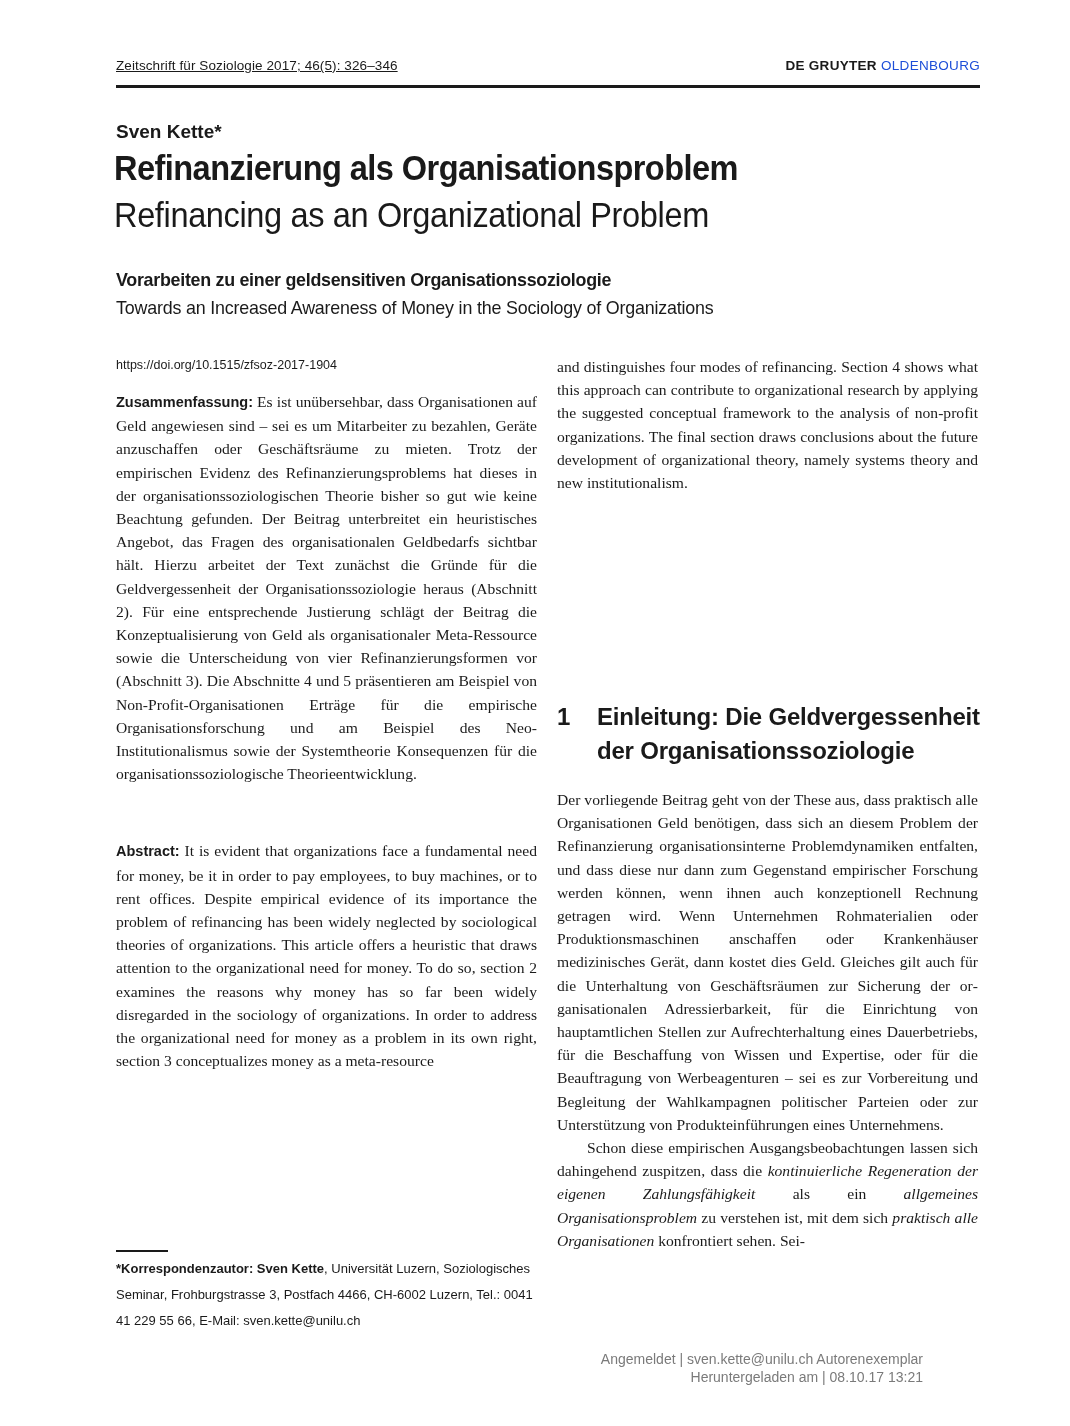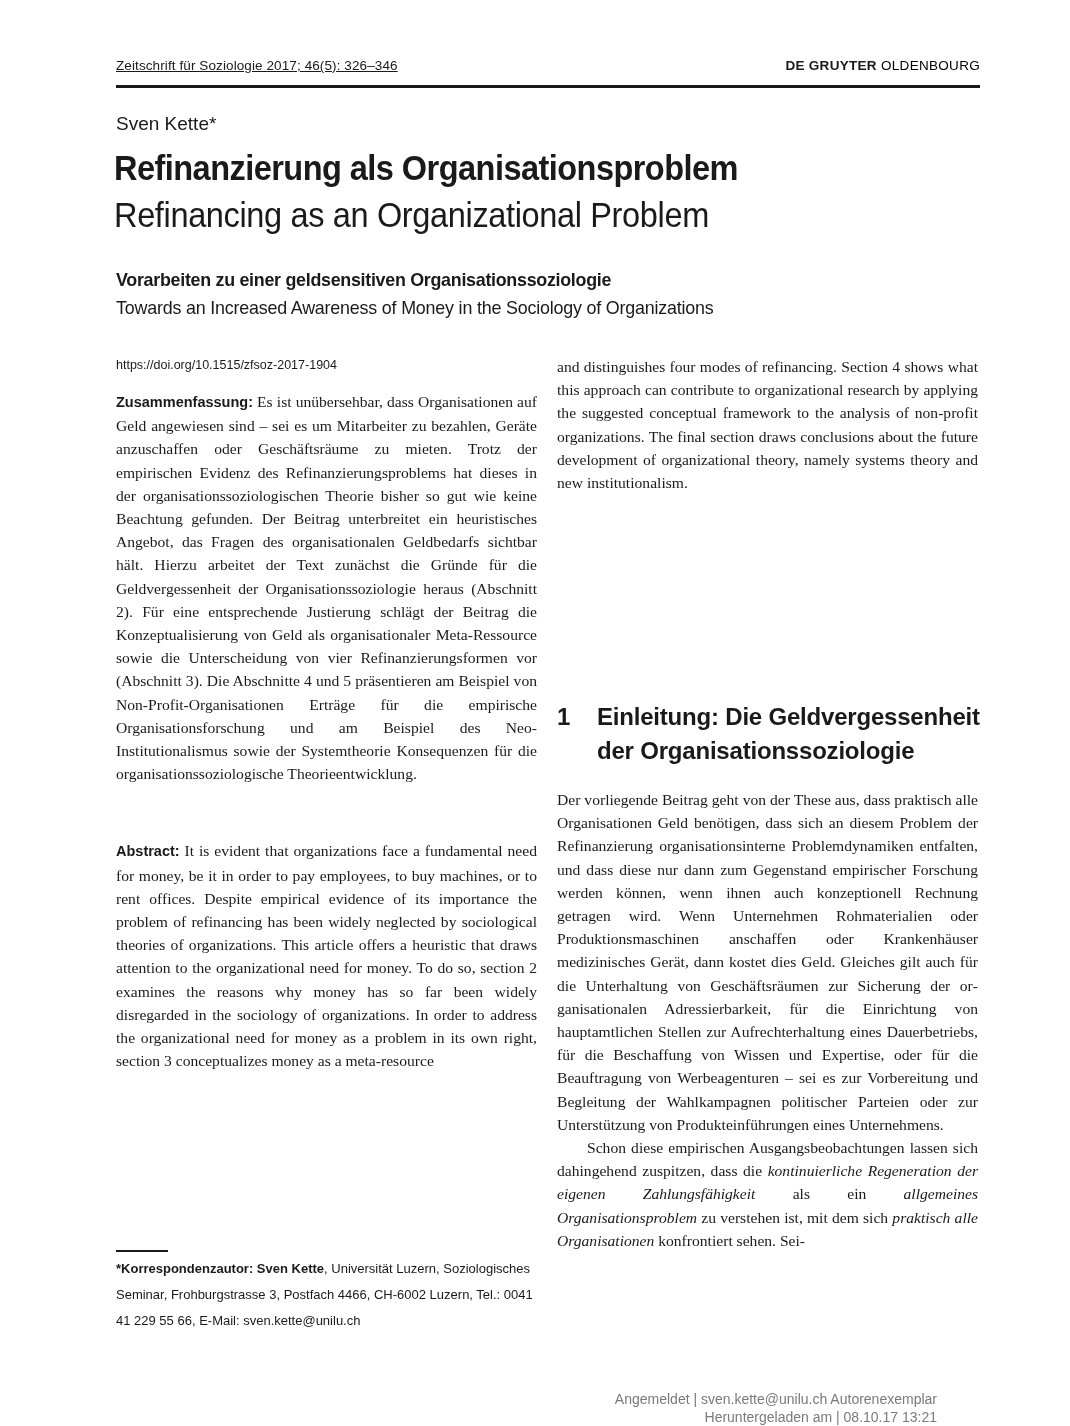--- a/index.html
+++ b/index.html
@@ -4,24 +4,24 @@
 <style>
   html, body { margin: 0; padding: 0; background: #ffffff; }
   body { width: 1070px; height: 1426px; position: relative; overflow: hidden; color: #1a1a1a; }
   .sans { font-family: "Liberation Sans", "DejaVu Sans", sans-serif; }
   .serif { font-family: "Liberation Serif", "DejaVu Serif", serif; }
 
   .running-head { position: absolute; left: 116px; top: 58px; width: 864px; height: 22px; }
   .journal { position: absolute; left: 0; top: 0; font-size: 13.5px; letter-spacing: 0.1px; text-decoration: underline; }
   .publisher { position: absolute; right: 0; top: 0; font-size: 13.5px; letter-spacing: 0.3px; }
   .publisher b { font-weight: 700; margin-left: 42px; }
-  .publisher span.light { font-weight: 400; color: #000000; }
+  .publisher span.light { font-weight: 400; color: #1d4ed8; }
   .head-rule { position: absolute; left: 116px; top: 85px; width: 864px; height: 3px; background: #1a1a1a; }
 
-  .author { position: absolute; left: 116px; top: 113px; font-size: 19px; }
+  .author { position: absolute; left: 116px; top: 121px; font-size: 19px; font-weight: bold; }
   .title-de { position: absolute; left: 114px; top: 148px; font-size: 35px; font-weight: 700; letter-spacing: -0.6px; transform: scaleX(0.93); transform-origin: left top; white-space: nowrap; }
   .title-en { position: absolute; left: 114px; top: 195px; font-size: 35px; font-weight: 400; letter-spacing: -0.4px; transform: scaleX(0.93); transform-origin: left top; white-space: nowrap; }
   .subtitle-de { position: absolute; left: 116px; top: 269px; font-size: 19px; font-weight: 700; letter-spacing: -0.3px; transform: scaleX(0.94); transform-origin: left top; white-space: nowrap; }
   .subtitle-en { position: absolute; left: 116px; top: 297px; font-size: 19px; font-weight: 400; letter-spacing: -0.2px; transform: scaleX(0.94); transform-origin: left top; white-space: nowrap; }
 
   .col { position: absolute; width: 421px; }
   .col-left { left: 116px; top: 358px; }
   .col-right { left: 557px; top: 355px; }
 
   .doi { font-size: 12.5px; margin-bottom: 18px; }
@@ -34,21 +34,21 @@
   .section-head .num { position: absolute; left: 0; top: 0; }
   .section-head .text { display: block; margin-left: 40px; }
 
   .body-text { position: absolute; left: 557px; top: 788px; width: 421px; }
   .indent { text-indent: 30px; }
 
   .footnote-rule { position: absolute; left: 116px; top: 1250px; width: 52px; height: 2px; background: #1a1a1a; }
   .footnote { position: absolute; left: 116px; top: 1256px; width: 425px; font-size: 13px; line-height: 26px; }
   .footnote b { font-weight: 700; }
 
-  .watermark { position: absolute; right: 133px; top: 1350px; text-align: right; font-size: 14px; color: #7a7a7a; line-height: 18px; margin-top: 40px; }
+  .watermark { position: absolute; right: 147px; top: 1350px; text-align: right; font-size: 14px; color: #7a7a7a; line-height: 18px; }
 </style>
 </head>
 <body>
 
 <div class="running-head sans">
   <span class="journal">Zeitschrift für Soziologie 2017; 46(5): 326–346</span>
   <span class="publisher"><b>DE GRUYTER</b> <span class="light">OLDENBOURG</span></span>
 </div>
 <div class="head-rule"></div>
 

